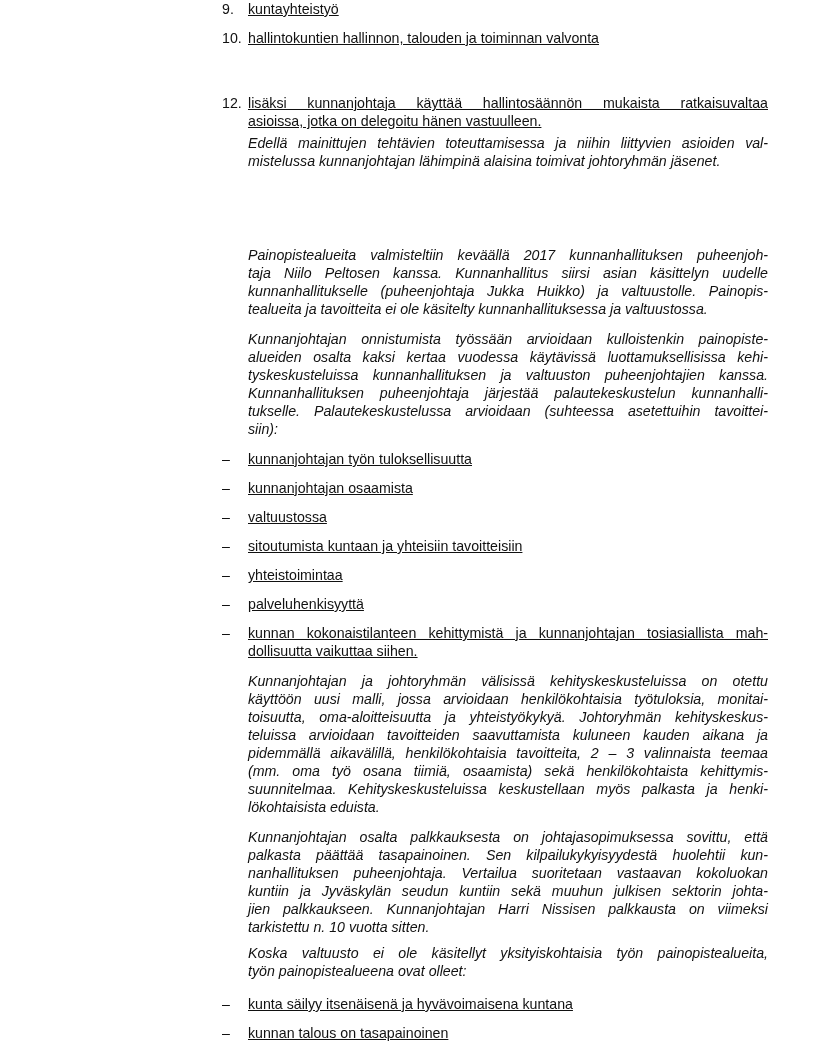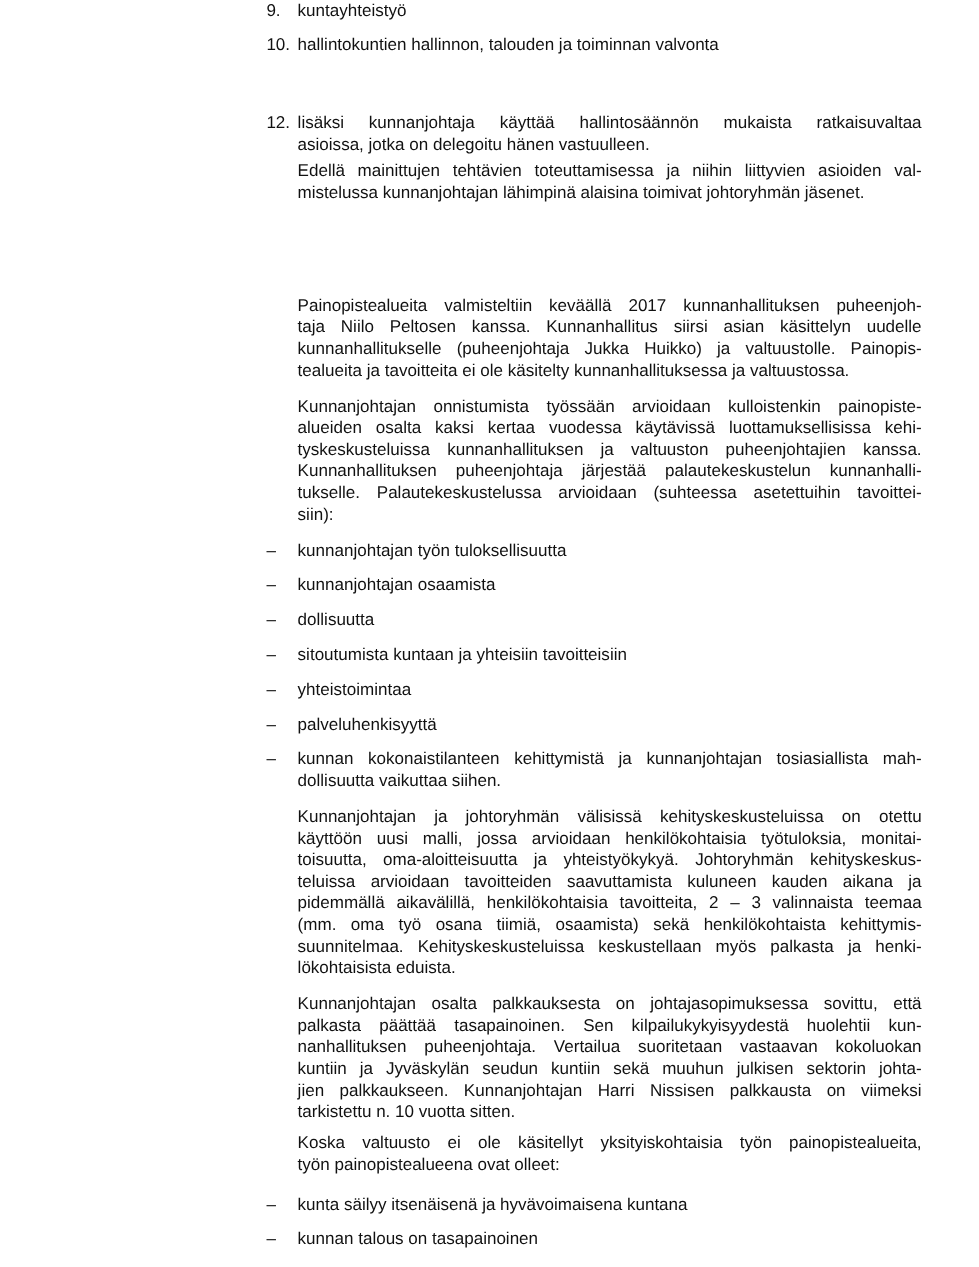--- a/index.html
+++ b/index.html
@@ -3,23 +3,23 @@
 <meta charset="utf-8">
 <style>
   html, body { margin:0; padding:0; background:#ffffff; }
   body { width:816px; height:1056px; overflow:hidden; position:relative;
          font-family:"Liberation Sans", sans-serif; font-size:14.2px; color:#111; }
   .page { position:absolute; left:0; top:0; width:816px; height:1056px; }
   .item { position:absolute; left:222px; width:546px; line-height:18px; }
   .marker { position:absolute; left:0; top:0; }
   .txt { margin-left:26px; text-align:justify; text-align-last:left; }
   .para { position:absolute; left:248px; width:520px; line-height:18px; text-align:justify; }
-  .para .l { display:block; text-align:justify; text-align-last:justify; }
+  .para .l { display:block; text-align:justify; text-align-last:justify;font-style:italic; }
   .para .l.last { text-align-last:left; }
-  .txt .l { display:block; text-align:justify; text-align-last:justify; }
+  .txt .l { display:block; text-align:justify; text-align-last:justify;text-decoration:underline; }
   .txt .l.last { text-align-last:left; }
 </style>
 </head>
 <body>
 
 <div class="page">
 
   <div class="item" style="top:0px">
     <span class="marker">9.</span>
     <div class="txt">
@@ -70,21 +70,21 @@
   </div>
   <div class="item" style="top:479px">
     <span class="marker">–</span>
     <div class="txt">
         <span class="l last">kunnanjohtajan osaamista</span>
       </div>
   </div>
   <div class="item" style="top:508px">
     <span class="marker">–</span>
     <div class="txt">
-        <span class="l last">dollisuutta</span>
+        <span class="l last">valtuustossa</span>
       </div>
   </div>
   <div class="item" style="top:537px">
     <span class="marker">–</span>
     <div class="txt">
         <span class="l last">sitoutumista kuntaan ja yhteisiin tavoitteisiin</span>
       </div>
   </div>
   <div class="item" style="top:566px">
     <span class="marker">–</span>

